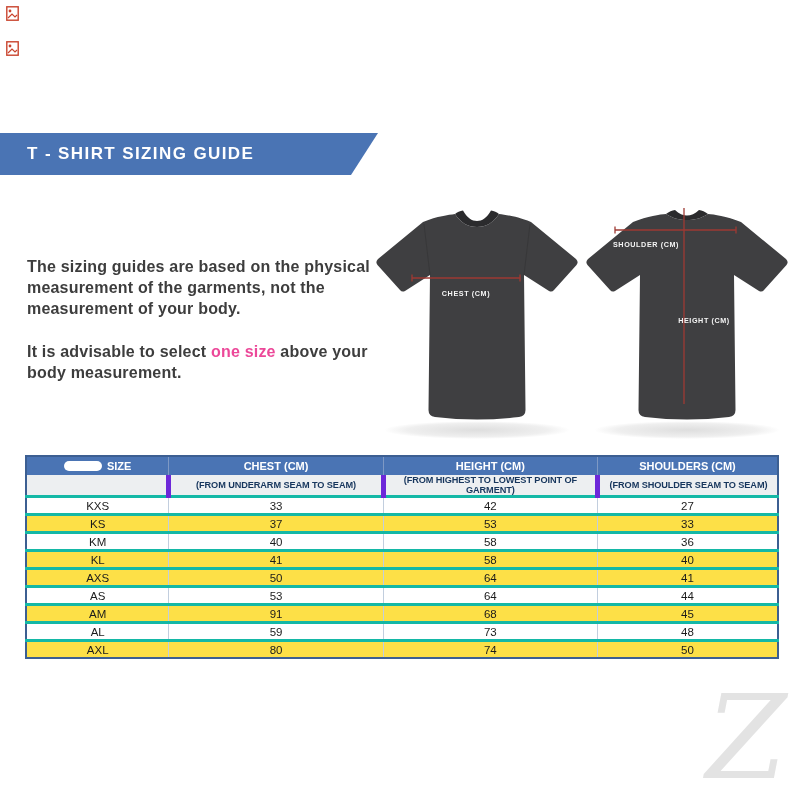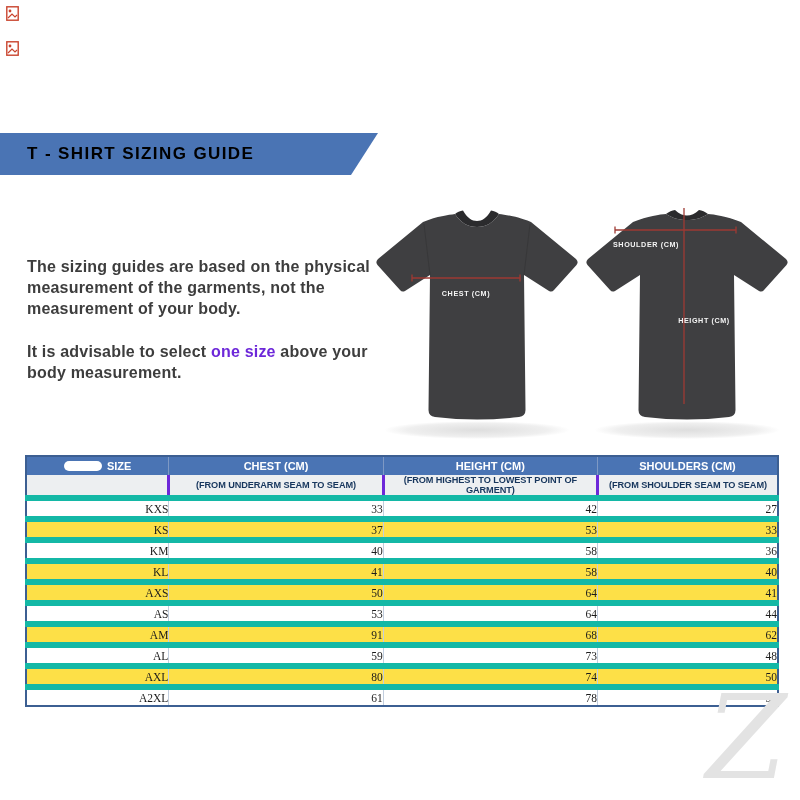--- a/index.html
+++ b/index.html
@@ -8,49 +8,49 @@
   #page{position:absolute;inset:0;width:800px;height:800px;background:#fff;overflow:hidden;}
 
   
   .broken-img{position:absolute;left:6px;width:13px;height:15px;}
 
   
   .banner{position:absolute;left:0;top:133px;width:378px;height:42px;
           background:#4a74b4;
           clip-path:polygon(0 0,100% 0,calc(100% - 27px) 100%,0 100%);
           display:flex;align-items:center;}
-  .banner-title{color:#000000;font-size:17px;font-weight:700;letter-spacing:1.4px;
+  .banner-title{color:#ffffff;font-size:17px;font-weight:700;letter-spacing:1.4px;
                 padding-left:27px;white-space:nowrap;}
 
   
   .intro{position:absolute;left:27px;top:256px;width:350px;color:#3d3d3d;
          font-size:16px;font-weight:600;line-height:21px;letter-spacing:.2px;}
   .intro p{margin:0 0 22px 0;}
-  .accent{color:#6d28d9;}
+  .accent{color:#ec4899;}
 
   
   .shirt-svg{position:absolute;width:218px;height:252px;}
   #shirt-front{left:368px;top:192px;}
   #shirt-back{left:578px;top:192px;}
   .measure-label{font-family:"Liberation Sans",sans-serif;font-size:7.2px;
                  font-weight:600;fill:#f5f5f5;letter-spacing:.6px;}
 
   
   .size-table-wrap{position:absolute;left:25px;top:455px;width:754px;}
   table{border-collapse:collapse;width:754px;table-layout:fixed;
         border:2px solid #3c5f92;}
   thead tr.head-main th{background:#4a74b4;color:#fff;font-size:11px;font-weight:700;
         height:18px;padding:0;text-align:center;border-left:1px solid #7e99c4;}
   thead tr.head-main th:first-child{border-left:none;}
   thead tr.head-sub th{background:#edeff1;color:#17365d;font-size:9.2px;font-weight:700;
         height:17px;padding:0;text-align:center;letter-spacing:-0.1px;
-        border-left:3px solid #6d28d9;border-bottom:1px solid #9ab0cf;}
+        border-left:5px solid #6d28d9;border-bottom:1px solid #9ab0cf;}
   thead tr.head-sub th:first-child{border-left:none;}
-  tbody td{height:15px;padding:0;text-align:right;font-size:11.5px;color:#1b1b1b;
-        border-left:1px solid #c2cede;border-top:6px solid #14b8a6;font-family:Liberation Serif, serif;}
+  tbody td{height:15px;padding:0;text-align:center;font-size:11.5px;color:#1b1b1b;
+        border-left:1px solid #c2cede;border-top:3px solid #14b8a6;}
   tbody td:first-child{border-left:none;}
   tbody tr.alt td{background:#fde047;}
   .size-head-inner{display:flex;align-items:center;justify-content:center;gap:5px;}
   .size-pill{display:inline-block;width:38px;height:10px;background:#fff;border-radius:5px;}
 
   
   .watermark{position:absolute;left:706px;top:688px;width:120px;height:112px;
              font-family:"DejaVu Serif",serif;font-style:italic;font-weight:400;
              font-size:116px;line-height:100px;color:#e3e3e3;user-select:none;}
 </style>
@@ -228,39 +228,33 @@
           <tr>
             <td>AS</td>
             <td>53</td>
             <td>64</td>
             <td>44</td>
           </tr>
           <tr class="alt">
             <td>AM</td>
             <td>91</td>
             <td>68</td>
-            <td>62</td>
+            <td>45</td>
           </tr>
           <tr>
             <td>AL</td>
             <td>59</td>
             <td>73</td>
             <td>48</td>
           </tr>
           <tr class="alt">
             <td>AXL</td>
             <td>80</td>
             <td>74</td>
             <td>50</td>
           </tr>
-          <tr>
-            <td>A2XL</td>
-            <td>61</td>
-            <td>78</td>
-            <td>51</td>
-          </tr>
         </tbody>
     </table>
   </div>
 
   <div class="watermark">Z</div>
 
 </div>
 
 </body></html>

